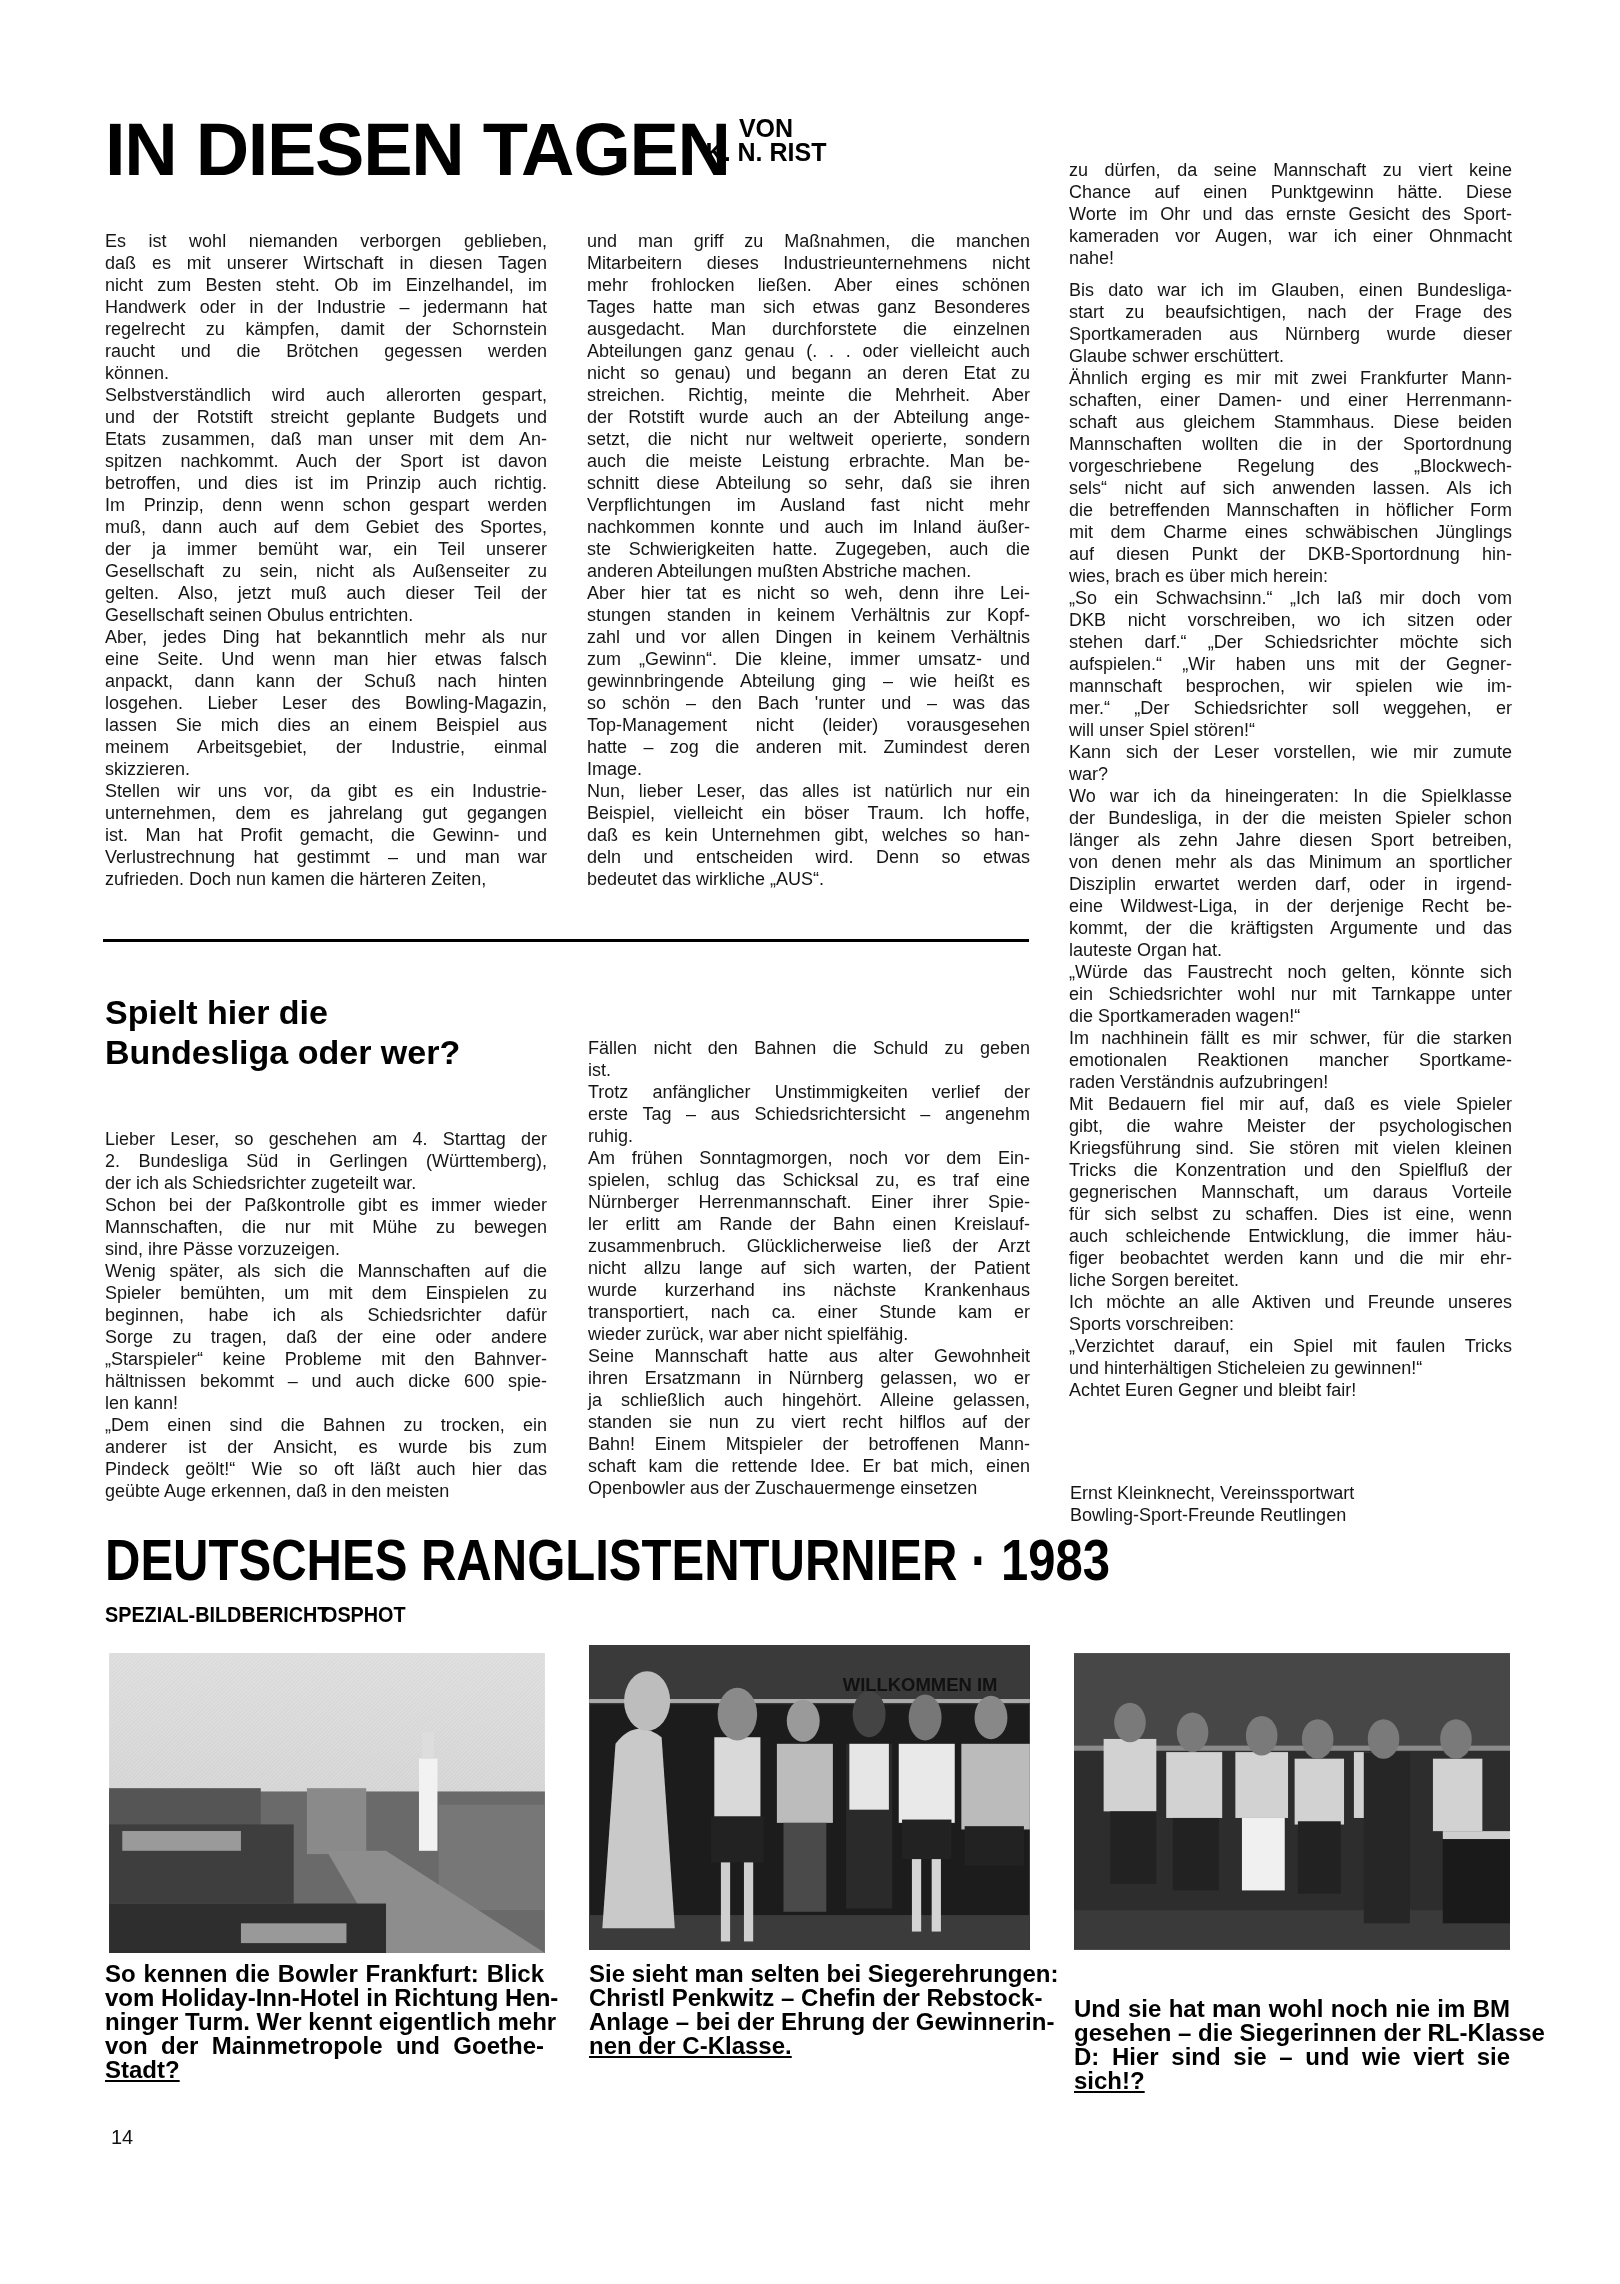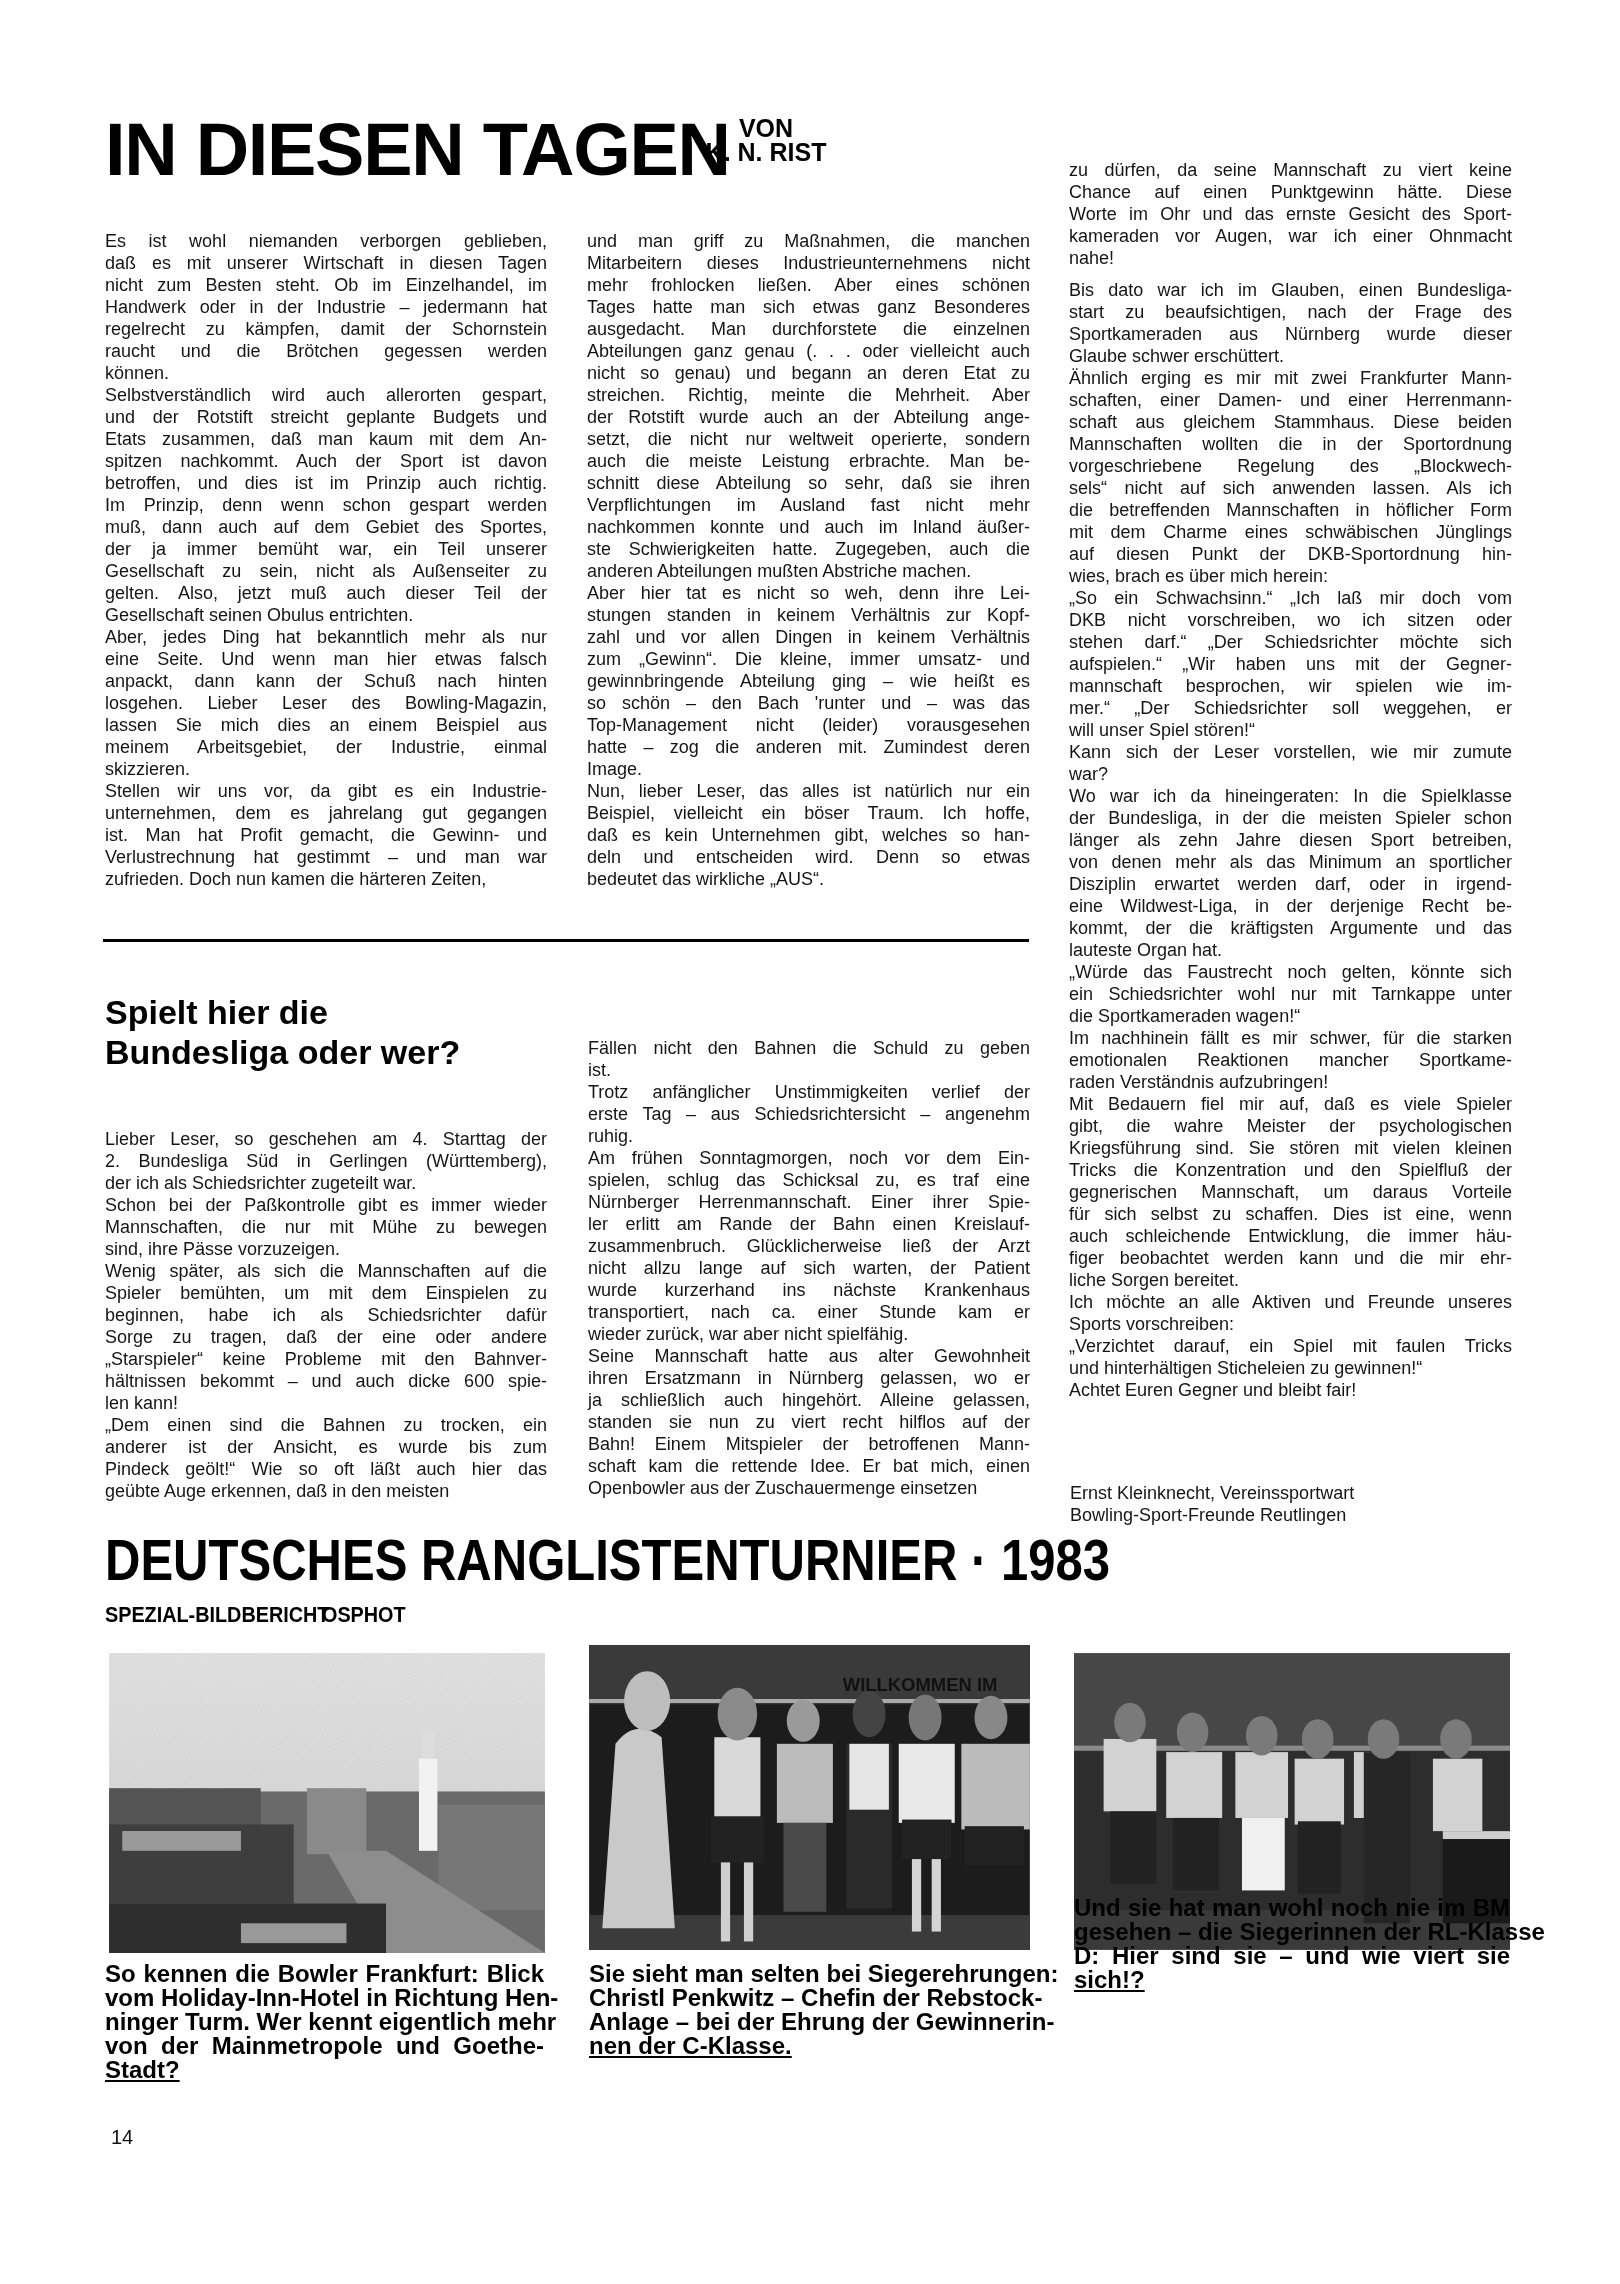--- a/index.html
+++ b/index.html
@@ -29,21 +29,21 @@
 <div class="abs lines" style="left:105px; top:190px; width:442px;">
     <span class="ln">Es ist wohl niemanden verborgen geblieben,</span>
     <span class="ln">daß es mit unserer Wirtschaft in diesen Tagen</span>
     <span class="ln">nicht zum Besten steht. Ob im Einzelhandel, im</span>
     <span class="ln">Handwerk oder in der Industrie – jedermann hat</span>
     <span class="ln">regelrecht zu kämpfen, damit der Schornstein</span>
     <span class="ln">raucht und die Brötchen gegessen werden</span>
     <span class="ln last">können.</span>
     <span class="ln">Selbstverständlich wird auch allerorten gespart,</span>
     <span class="ln">und der Rotstift streicht geplante Budgets und</span>
-    <span class="ln">Etats zusammen, daß man kaum mit dem An-</span>
+    <span class="ln">Etats zusammen, daß man unser mit dem An-</span>
     <span class="ln">spitzen nachkommt. Auch der Sport ist davon</span>
     <span class="ln">betroffen, und dies ist im Prinzip auch richtig.</span>
     <span class="ln">Im Prinzip, denn wenn schon gespart werden</span>
     <span class="ln">muß, dann auch auf dem Gebiet des Sportes,</span>
     <span class="ln">der ja immer bemüht war, ein Teil unserer</span>
     <span class="ln">Gesellschaft zu sein, nicht als Außenseiter zu</span>
     <span class="ln">gelten. Also, jetzt muß auch dieser Teil der</span>
     <span class="ln last">Gesellschaft seinen Obulus entrichten.</span>
     <span class="ln">Aber, jedes Ding hat bekanntlich mehr als nur</span>
     <span class="ln">eine Seite. Und wenn man hier etwas falsch</span>
@@ -307,21 +307,21 @@
     <span class="ln">ninger Turm. Wer kennt eigentlich mehr</span>
     <span class="ln">von der Mainmetropole und Goethe-</span>
     <span class="ln last">Stadt?</span>
   </div>
 <div class="abs caption" style="left:589px; top:1962px; width:441px;">
     <span class="ln">Sie sieht man selten bei Siegerehrungen:</span>
     <span class="ln">Christl Penkwitz – Chefin der Rebstock-</span>
     <span class="ln">Anlage – bei der Ehrung der Gewinnerin-</span>
     <span class="ln last">nen der C-Klasse.</span>
   </div>
-<div class="abs caption" style="left:1074px; top:1896px; width:436px;">
+<div class="abs caption" style="left:1074px; top:1997px; width:436px;">
     <span class="ln">Und sie hat man wohl noch nie im BM</span>
     <span class="ln">gesehen – die Siegerinnen der RL-Klasse</span>
     <span class="ln">D: Hier sind sie – und wie viert sie</span>
     <span class="ln last">sich!?</span>
   </div>
 
 <div class="abs pagenum" style="left:111px; top:2126px;">14</div>
 
 
 </body></html>

